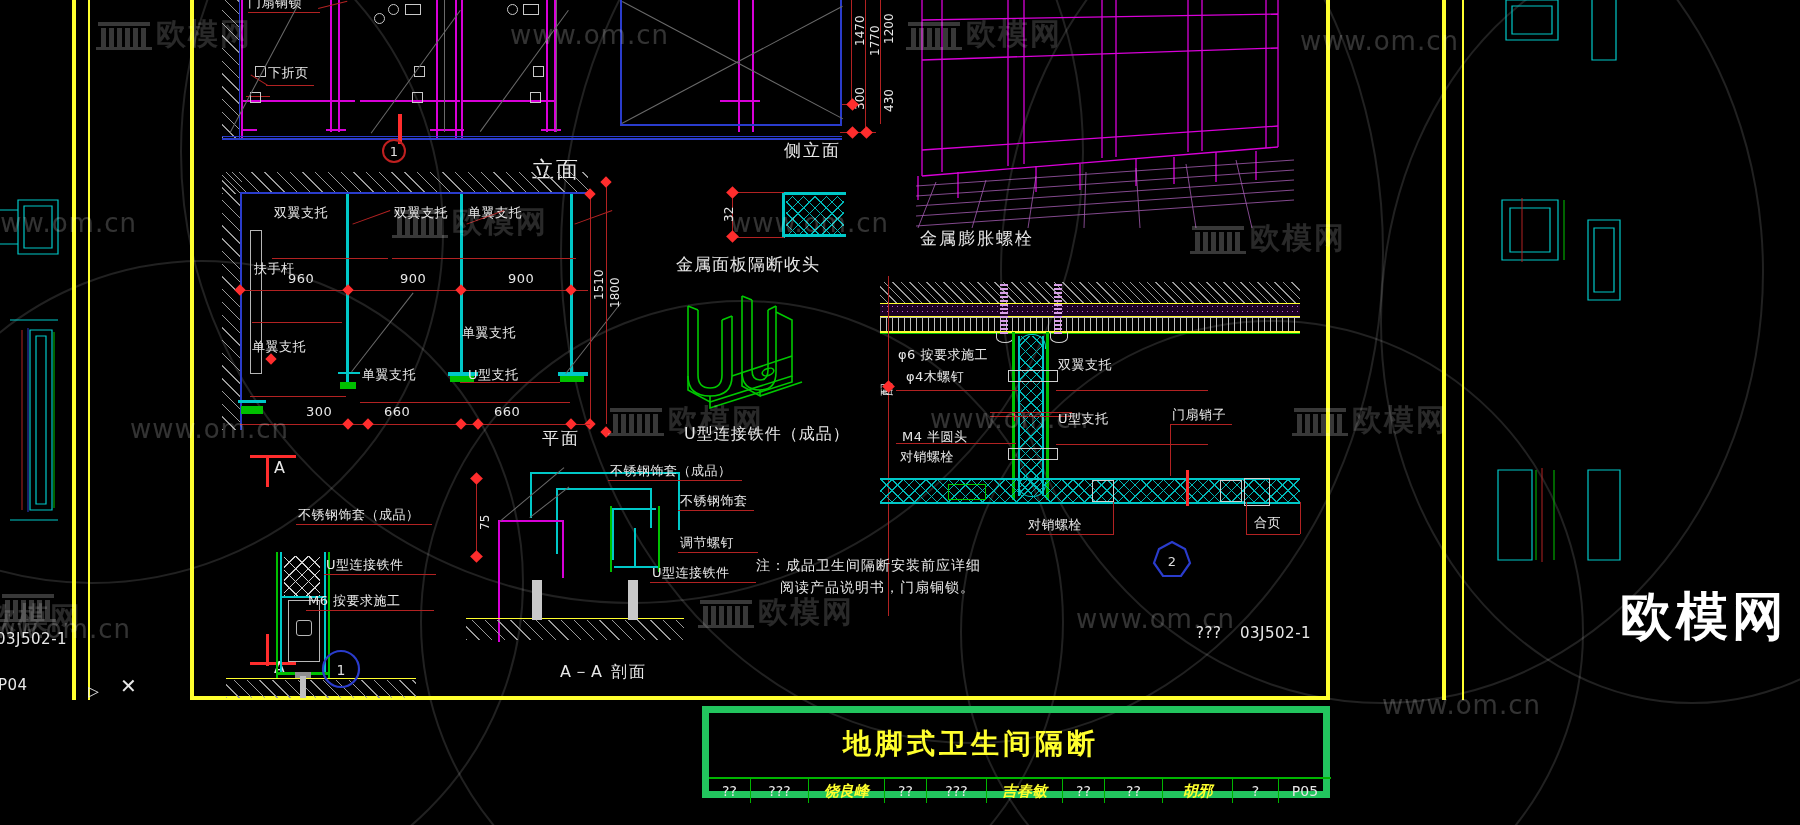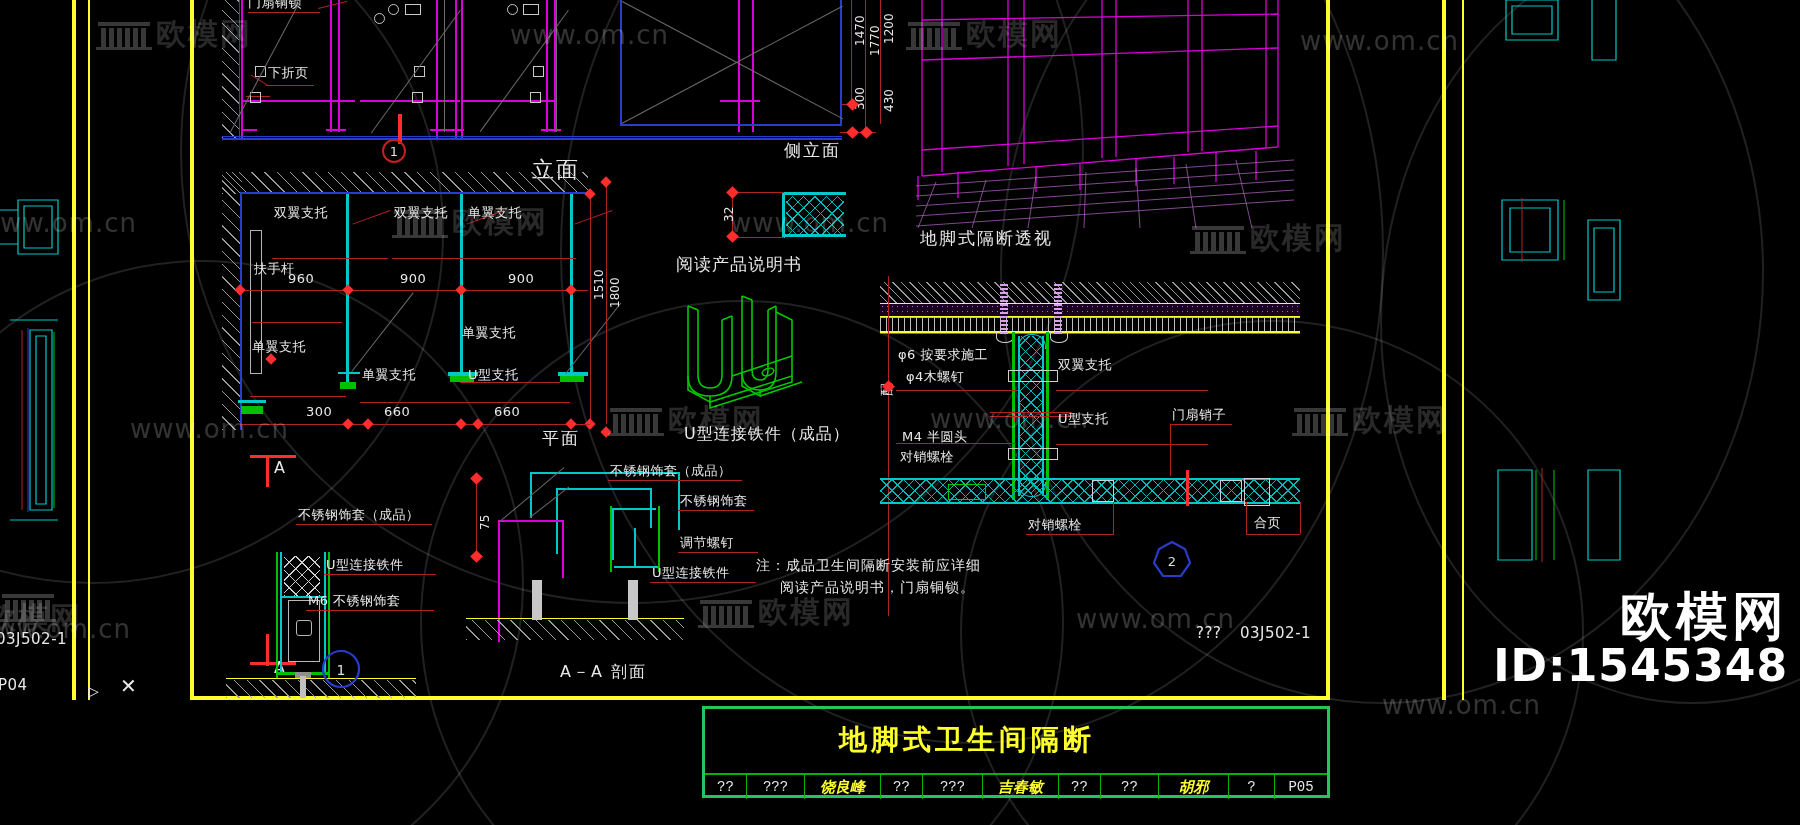--- a/index.html
+++ b/index.html
@@ -43,21 +43,21 @@
   .wm{position:absolute;color:rgba(255,255,255,.16);font-size:30px;letter-spacing:2px;
       white-space:nowrap;pointer-events:none;font-weight:700;}
   .wm-url{position:absolute;color:rgba(255,255,255,.20);font-size:26px;letter-spacing:1px;
       white-space:nowrap;pointer-events:none;}
   .wm-arc{position:absolute;border:2px solid rgba(255,255,255,.13);border-radius:50%;
       pointer-events:none;}
   .wm-logo{position:absolute;pointer-events:none;opacity:.22;}
   .wm-big{position:absolute;color:#fff;font-weight:700;white-space:nowrap;pointer-events:none;}
 
   
-  #titleblock{position:absolute;border:3px solid #22c55e;box-sizing:border-box;font-family:Liberation Mono, monospace;}
+  #titleblock{position:absolute;border:7px solid #22c55e;box-sizing:border-box;}
   #tb-title{position:absolute;color:#ffff2e;font-size:28px;font-weight:700;letter-spacing:4px;}
   .tb-cellrow{position:absolute;display:flex;box-sizing:border-box;}
   .tb-cell{border-right:1px solid #00b400;box-sizing:border-box;display:flex;
       align-items:center;justify-content:center;color:#e6e6e6;font-size:14px;}
   .tb-cell.sig{color:#ffff2e;font-style:italic;font-weight:700;font-size:15px;}
   .tb-cell:last-child{border-right:none;}
 
   
   .bubble{position:absolute;border-radius:50%;display:flex;align-items:center;
       justify-content:center;font-size:13px;box-sizing:border-box;}
@@ -253,21 +253,21 @@
   <div class="xhatch" style="left:786px;top:196px;width:58px;height:40px;"></div>
   <div class="cline" style="left:784px;top:192px;width:62px;height:3px;"></div>
   <div class="cline" style="left:784px;top:234px;width:62px;height:3px;"></div>
   <div class="cline" style="left:782px;top:192px;width:3px;height:46px;"></div>
   <div class="rline" style="left:732px;top:192px;width:1px;height:46px;"></div>
   <div class="rline" style="left:732px;top:192px;width:52px;height:1px;"></div>
   <div class="rline" style="left:732px;top:237px;width:52px;height:1px;"></div>
   <div class="rline2" style="left:728px;top:188px;width:9px;height:9px;transform:rotate(45deg);"></div>
   <div class="rline2" style="left:728px;top:232px;width:9px;height:9px;transform:rotate(45deg);"></div>
   <div class="vtext w" style="left:722px;top:222px;">32</div>
-  <div class="lbl w cn" style="left:676px;top:256px;font-size:17px;letter-spacing:1px;">阅读产品说明书</div>
+  <div class="lbl w cn" style="left:676px;top:256px;font-size:17px;letter-spacing:1px;">金属面板隔断收头</div>
 
   <svg class="abs" style="left:680px;top:290px;" width="150" height="120">
     <g stroke="#00c800" stroke-width="1.6" fill="none">
       <path d="M18 20 L18 85 Q18 98 30 98 Q42 98 42 85 L42 30"></path>
       <path d="M8 16 L8 86 Q8 106 30 106 Q52 106 52 86 L52 26"></path>
       <path d="M8 16 L18 20 M52 26 L42 30"></path>
       <path d="M62 6 L62 82 Q62 100 80 100 Q96 100 96 82 L96 16"></path>
       <path d="M72 10 L72 80 Q72 90 80 90 Q88 90 88 80 L88 20"></path>
       <path d="M62 6 L72 10 M96 16 L88 20"></path>
       <path d="M8 86 L8 100 L30 112 L30 106"></path>
@@ -299,21 +299,21 @@
     </g>
     <g stroke="#c06cd0" stroke-width="0.8" fill="none" opacity="0.85">
       <path d="M0 186 L378 160"></path>
       <path d="M0 196 L378 170"></path>
       <path d="M0 206 L378 180"></path>
       <path d="M0 216 L378 190"></path>
       <path d="M0 226 L378 200"></path>
       <path d="M20 182 L2 228 M70 180 L56 228 M120 176 L112 228 M170 172 L168 228 M220 168 L224 228 M270 164 L280 228 M320 160 L336 228"></path>
     </g>
   </svg>
-  <div class="lbl w cn" style="left:920px;top:230px;font-size:17px;letter-spacing:2px;">地脚式隔断透视</div>
+  <div class="lbl w cn" style="left:920px;top:230px;font-size:17px;letter-spacing:2px;">金属膨胀螺栓</div>
 
   <div class="hatch-fine" style="left:880px;top:282px;width:420px;height:22px;"></div>
   <div class="yline" style="left:880px;top:303px;width:420px;height:1px;"></div>
   <div class="dots" style="left:880px;top:304px;width:420px;height:12px;background-color:#1a0020;"></div>
   <div class="yline" style="left:880px;top:316px;width:420px;height:1px;"></div>
   <div class="vhatch" style="left:880px;top:317px;width:420px;height:14px;"></div>
   <div class="wline" style="left:880px;top:317px;width:420px;height:1px;"></div>
   <div class="yline" style="left:880px;top:331px;width:420px;height:2px;"></div>
   <div class="gline" style="left:880px;top:333px;width:420px;height:1px;"></div>
   <div class="rline" style="left:888px;top:276px;width:1px;height:340px;"></div>
@@ -392,21 +392,21 @@
   <div class="gline" style="left:276px;top:672px;width:54px;height:3px;"></div>
   <div class="yline" style="left:226px;top:678px;width:190px;height:1px;"></div>
   <div class="hatch" style="left:226px;top:680px;width:190px;height:18px;"></div>
   <div class="abs" style="left:295px;top:672px;width:16px;height:6px;background:#8f8f8f;"></div>
   <div class="abs" style="left:300px;top:676px;width:6px;height:22px;background:#c0c0c0;"></div>
 
   <div class="lbl w cn" style="left:298px;top:508px;font-size:13px;">不锈钢饰套（成品）</div>
   <div class="rline" style="left:296px;top:524px;width:136px;height:1px;"></div>
   <div class="lbl w cn" style="left:326px;top:558px;font-size:13px;">U型连接铁件</div>
   <div class="rline" style="left:324px;top:574px;width:112px;height:1px;"></div>
-  <div class="lbl w cn" style="left:308px;top:594px;font-size:13px;">M6 不锈钢饰套</div>
+  <div class="lbl w cn" style="left:308px;top:594px;font-size:13px;">M6 按要求施工</div>
   <div class="rline" style="left:306px;top:610px;width:128px;height:1px;"></div>
 
   <svg class="abs" style="left:320px;top:648px;" width="42" height="42">
     <circle cx="21" cy="21" r="18" fill="none" stroke="#2a3ccc" stroke-width="2.2"></circle>
     <text x="21" y="27" fill="#dcdcdc" font-size="14" text-anchor="middle" font-family="DejaVu Sans, sans-serif">1</text>
   </svg>
 
   <div class="cline" style="left:530px;top:472px;width:150px;height:2px;"></div>
   <div class="cline" style="left:530px;top:472px;width:2px;height:46px;"></div>
   <div class="cline" style="left:678px;top:472px;width:2px;height:58px;"></div>
@@ -621,15 +621,14 @@
   <div class="wm-url" style="left:1300px;top:26px;">www.om.cn</div>
   <div class="wm-url" style="left:730px;top:208px;">www.om.cn</div>
   <div class="wm-url" style="left:-22px;top:208px;">www.om.cn</div>
   <div class="wm-url" style="left:130px;top:414px;">www.om.cn</div>
   <div class="wm-url" style="left:930px;top:404px;">www.om.cn</div>
   <div class="wm-url" style="left:-28px;top:614px;">www.om.cn</div>
   <div class="wm-url" style="left:1076px;top:604px;">www.om.cn</div>
   <div class="wm-url" style="left:1382px;top:690px;">www.om.cn</div>
 
   <div class="wm-big" style="right:12px;top:582px;font-size:52px;letter-spacing:4px;">欧模网</div>
-  <div class="wm-big" style="right:12px;top:640px;font-size:44px;letter-spacing:1px;">ID:1545348</div>
 
 </div>
 
 </body></html>

